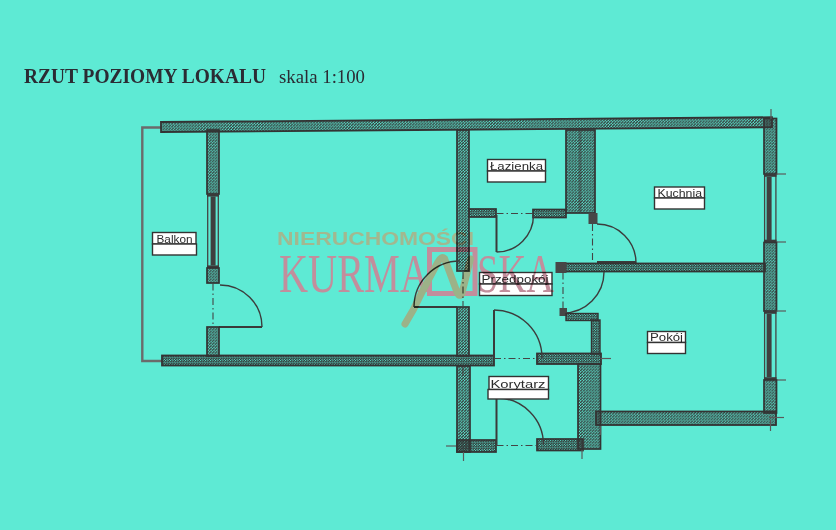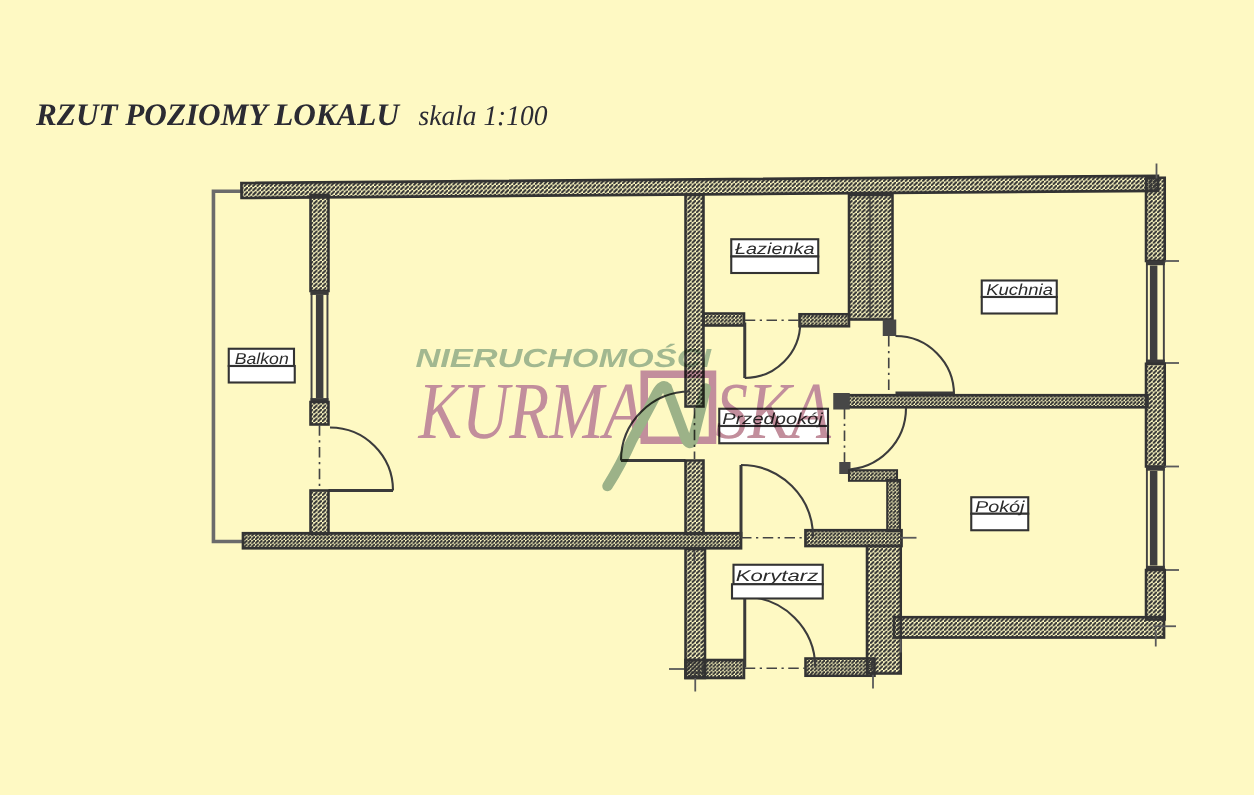--- a/index.html
+++ b/index.html
@@ -1,16 +1,16 @@
 <!DOCTYPE html>
 <html><head>
 <meta charset="utf-8">
 <style>
 html,body{margin:0;padding:0;background:#ffffff;}
-#page{position:relative;width:836px;height:530px;background:#fef9c3;overflow:hidden;font-style:italic;}
+#page{position:relative;width:836px;height:530px;background:#5eead4;overflow:hidden;}
 svg{position:absolute;left:0;top:0;filter:blur(0.28px);}
 .lbl{font-family:"Liberation Sans",sans-serif;font-size:10.5px;fill:#2b2b2b;}
 </style>
 </head>
 <body>
 <div id="page">
 <svg width="836" height="530" viewBox="0 0 836 530">
 <defs>
 <pattern id="h4" patternUnits="userSpaceOnUse" width="2.9" height="2.9">
 <path d="M-1,3.9 L3.9,-1" stroke="#343434" stroke-width="1.35" fill="none"></path>

